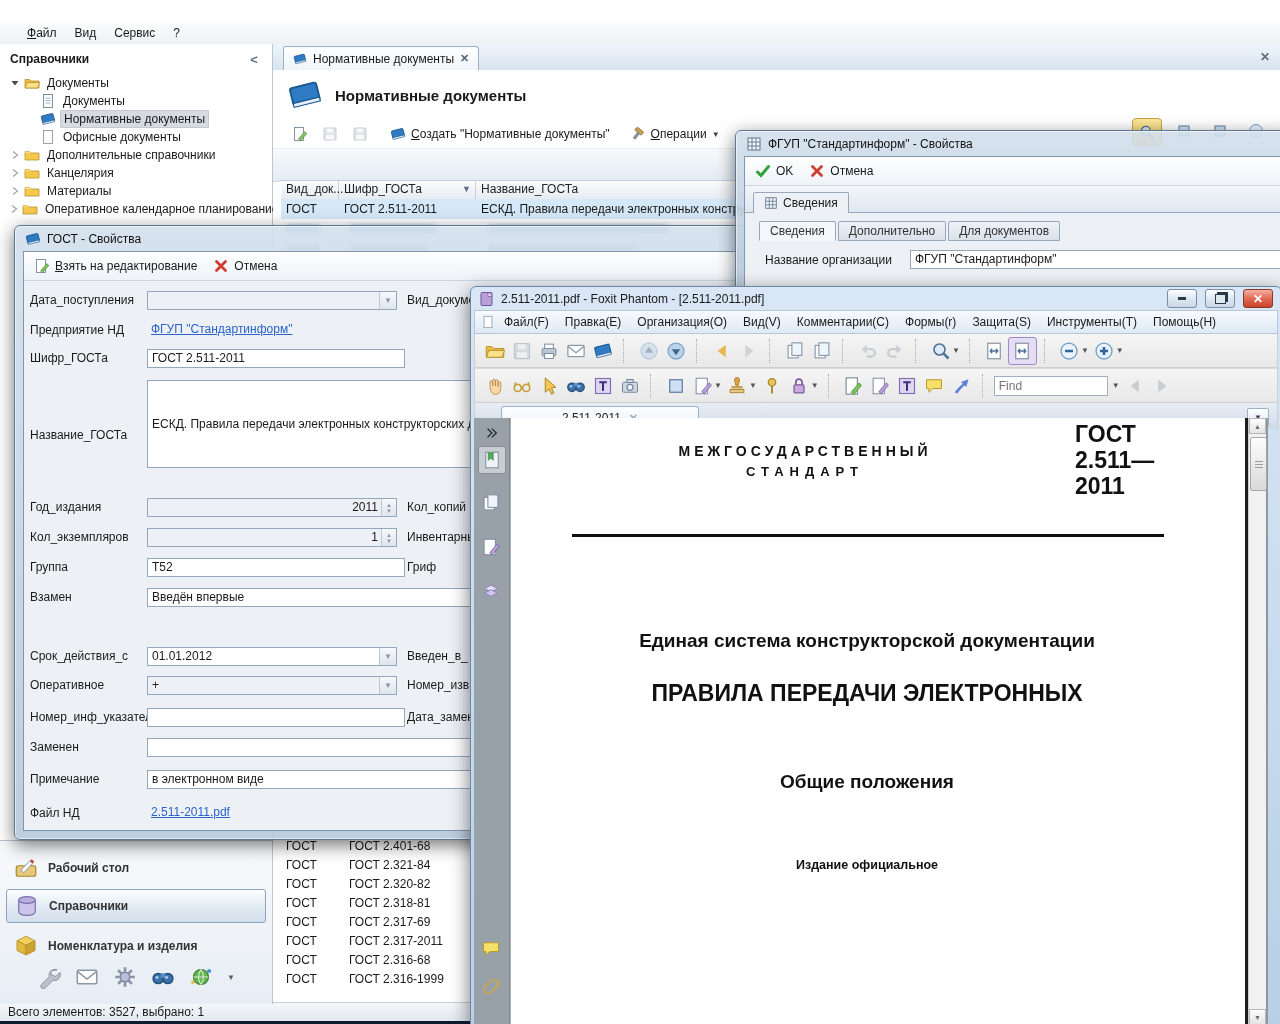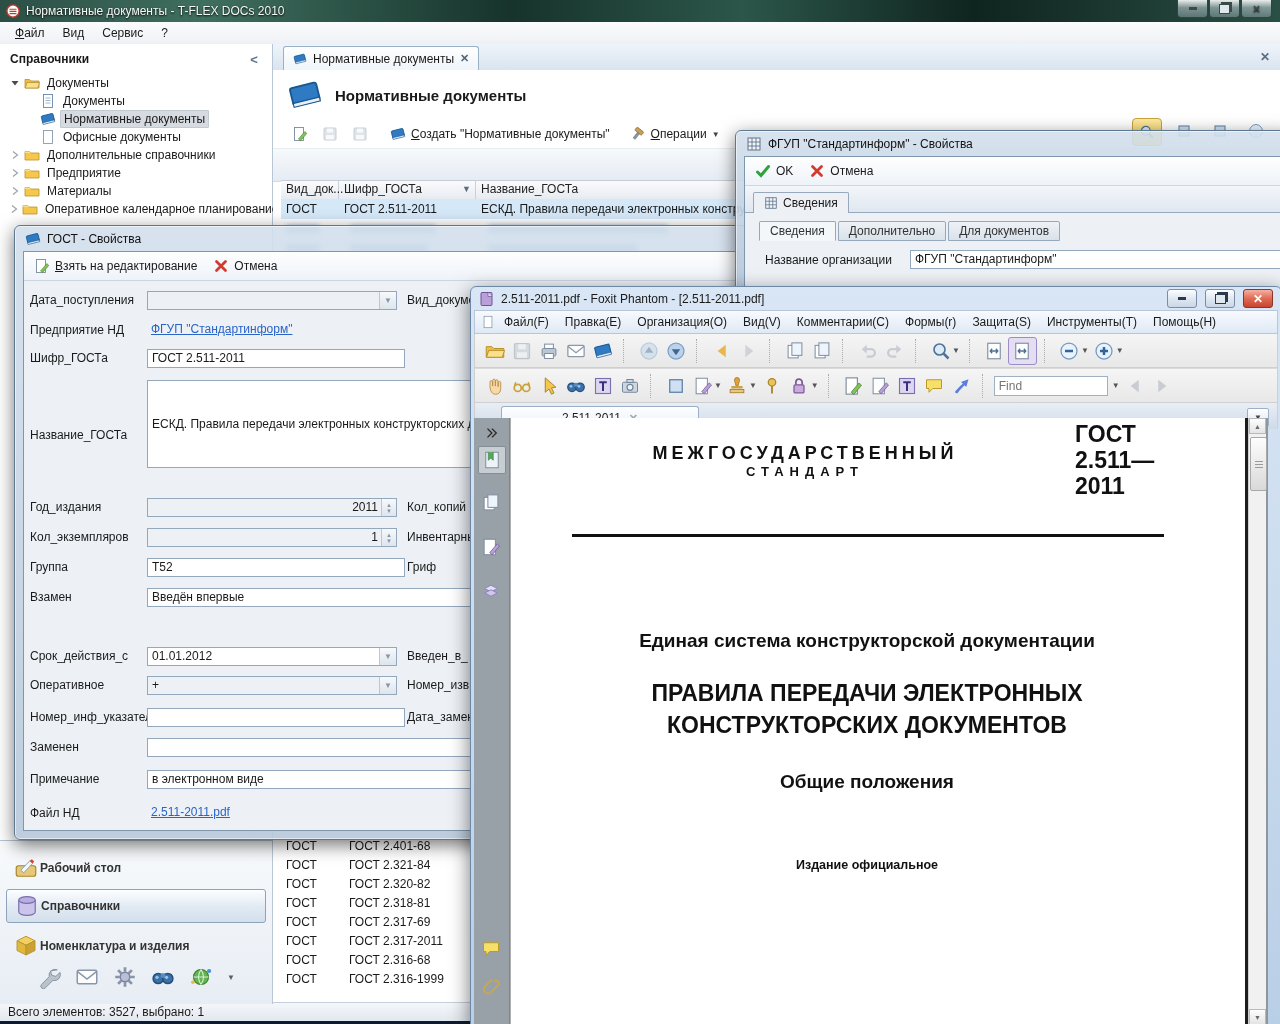--- a/index.html
+++ b/index.html
@@ -8,36 +8,36 @@
   svg{display:block}
   #desktop{position:relative;width:1280px;height:1024px;overflow:hidden}
   
   #mw{position:absolute;inset:0;background:#fff}
   .mw-title{position:absolute;top:0;left:0;right:0;height:22px;background:linear-gradient(90deg,#2c4f45,#3f6f5f 16%,#17332b 40%,#2c564a 58%,#0f241e 76%,#2a4f44);display:flex;align-items:center;gap:6px;padding-left:6px;color:#f4f8f6;text-shadow:0 1px 2px #000}
   .winbtns{position:absolute;top:0;right:8px;display:flex}
   .cbtn{width:29px;height:17px;margin-left:1px;border:1px solid #2e463f;border-top:none;border-radius:0 0 4px 4px;background:linear-gradient(rgba(255,255,255,.9),rgba(200,212,220,.55) 45%,rgba(150,168,178,.5));display:flex;align-items:center;justify-content:center}
   .g-min{width:8px;height:3px;background:#3a4a46}
   .g-rest{width:9px;height:8px;border:1px solid #3a4a46;background:#dfe8ec;box-shadow:2px -2px 0 -0px #3a4a46}
   .g-x{color:#3a4a46;font-weight:bold;font-size:12px;line-height:10px}
-  .mw-menu{position:absolute;top:22px;left:0;right:0;height:22px;background:linear-gradient(#fbfcfd,#eef1f4);border-bottom:1px solid #dde3e9;display:flex;align-items:center;padding-left:6px}
+  .mw-menu{position:absolute;top:22px;left:0;right:0;height:22px;background:linear-gradient(#fbfcfd,#eef1f4);border-bottom:1px solid #dde3e9;display:flex;align-items:center;padding-left:18px}
   .mitem{padding:2px 9px;display:inline-block}
   .u1{display:inline-block}
   .u1::first-letter{text-decoration:underline}
   
   #sidebar{position:absolute;top:44px;left:0;width:272px;bottom:21px;background:#fff;border-right:1px solid #b9c6d4}
   .sb-head{height:30px;display:flex;align-items:center;justify-content:space-between;padding:0 10px;font-weight:bold}
   .sb-coll{color:#5a718a;font-size:13px;width:16px;text-align:center}
   .ti{height:18px;display:flex;align-items:center;gap:4px;white-space:nowrap}
   .ti .lbl{padding:1px 3px}
   .ti.sel .lbl{background:#d6dbe1;border:1px solid #c2c9d1;border-radius:1px}
   .exp{width:10px;display:flex;justify-content:center}
   .ic16{width:16px;height:16px;flex:0 0 16px}
   
   #navp{position:absolute;left:0;top:840px;width:272px;height:163px;background:linear-gradient(#f8fafc,#e7edf4);border-top:1px solid #b9c4d2;border-right:1px solid #b9c6d4;z-index:3}
-  .navitem{position:absolute;left:6px;right:6px;height:30px;display:flex;align-items:center;gap:2px;padding-left:8px;font-weight:bold;color:#333}
+  .navitem{position:absolute;left:6px;right:6px;height:30px;display:flex;align-items:center;gap:10px;padding-left:8px;font-weight:bold;color:#333}
   .navitem.on{border:1px solid #8ea4bc;border-radius:3px;background:linear-gradient(#fdfeff,#e2ebf4 50%,#d3dfec)}
   .navicons{position:absolute;left:0;top:124px;width:100%;display:flex;align-items:center;justify-content:center;gap:14px}
   .mw-status{position:absolute;left:0;bottom:3px;right:0;height:18px;background:linear-gradient(#f5f7fa,#e2e8ef);border-top:1px solid #c6cfd9;display:flex;align-items:center;padding-left:8px;z-index:2}
   #taskbar{position:absolute;left:0;bottom:0;width:100%;height:3px;background:#0d1b30;z-index:2}
   
   #content{position:absolute;top:44px;left:273px;right:0;bottom:21px;background:#fff}
   .tabbar{position:absolute;top:0;left:0;right:0;height:26px;background:linear-gradient(#eef4fa,#d9e4f0)}
   .tab{position:absolute;left:10px;top:2px;height:23px;background:linear-gradient(#fdfeff,#f0f5fa);border:1px solid #9ab0c6;border-bottom:none;border-radius:3px 3px 0 0;display:flex;align-items:center;gap:6px;padding:0 9px}
   .tclose{color:#55667a;font-weight:bold;font-size:11px}
   .tabbar-x{position:absolute;right:10px;top:6px;color:#5a6c80;font-weight:bold}
@@ -297,38 +297,20 @@
       </symbol>
     <symbol id="i-chevs" viewBox="0 0 16 16">
         <path d="M4 3l5 5-5 5M9 3l5 5-5 5" fill="none" stroke="#2a2a2a" stroke-width="1.6"></path>
       </symbol>
   </defs>
 </svg>
 
 <div id="desktop">
 
   <div id="mw">
-    <div class="mw-title">
-      <svg class="i14" viewBox="0 0 16 16">
-          <circle cx="8" cy="8" r="7" fill="#fff" stroke="#c0392b" stroke-width="1.6"></circle>
-          <path d="M4 6h8M4 8.5h8M4 11h8" stroke="#c0392b" stroke-width="1.4"></path>
-        </svg>
-      <span>Нормативные документы - T-FLEX DOCs 2010</span>
-      <span class="winbtns">
-        <span class="cbtn">
-            <span class="g-min"></span>
-          </span>
-        <span class="cbtn">
-            <span class="g-rest"></span>
-          </span>
-        <span class="cbtn">
-            <span class="g-x">×</span>
-          </span>
-      </span>
-    </div>
     <div class="mw-menu">
       <span class="mitem u1">Файл</span>
       <span class="mitem">Вид</span>
       <span class="mitem">Сервис</span>
       <span class="mitem">?</span>
     </div>
 
     <div id="sidebar">
       <div class="sb-head">
         <span>Справочники</span>
@@ -377,21 +359,21 @@
         </div>
         <div class="ti" style="padding-left:10px">
           <span class="exp">
               <svg width="8" height="8" viewBox="0 0 8 8">
                 <path d="M2 0.5L6.5 4 2 7.5" fill="none" stroke="#9aa4ae" stroke-width="1.2"></path>
               </svg>
             </span>
           <svg class="ic16">
               <use href="#i-fol"></use>
             </svg>
-          <span class="lbl">Предприятие</span>
+          <span class="lbl">Канцелярия</span>
         </div>
         <div class="ti" style="padding-left:10px">
           <span class="exp">
               <svg width="8" height="8" viewBox="0 0 8 8">
                 <path d="M2 0.5L6.5 4 2 7.5" fill="none" stroke="#9aa4ae" stroke-width="1.2"></path>
               </svg>
             </span>
           <svg class="ic16">
               <use href="#i-fol"></use>
             </svg>
@@ -994,31 +976,30 @@
               <use href="#i-bub"></use>
             </svg>
           </span>
         <span class="sic" style="top:556px">
             <svg class="i20">
               <use href="#i-clip"></use>
             </svg>
           </span>
       </div>
       <div class="fx-page">
-        <div class="a pdf-b" style="left:30px;top:25px;width:530px;text-align:center;font-size:18px;letter-spacing:4px">МЕЖГОСУДАРСТВЕННЫЙ</div>
+        <div class="a pdf-b" style="left:30px;top:25px;width:530px;text-align:center;font-size:14px;letter-spacing:4px">МЕЖГОСУДАРСТВЕННЫЙ</div>
         <div class="a pdf-b" style="left:30px;top:46px;width:530px;text-align:center;font-size:13px;letter-spacing:6px">СТАНДАРТ</div>
         <div class="a pdf-b" style="left:565px;top:3px;font-size:23px;line-height:26px">
           <div>ГОСТ</div>
           <div>2.511—</div>
           <div>2011</div>
         </div>
         <div class="a" style="left:62px;top:116px;width:592px;height:3px;background:#111"></div>
         <div class="a pdf-b" style="left:32px;top:212px;width:650px;text-align:center;font-size:19px">Единая система конструкторской документации</div>
         <div class="a pdf-b" style="left:32px;top:262px;width:650px;text-align:center;font-size:23px">ПРАВИЛА ПЕРЕДАЧИ ЭЛЕКТРОННЫХ</div>
-        <div class="a pdf-b" style="left:32px;top:294px;width:650px;text-align:center;font-size:23px">КОНСТРУКТОРСКИХ ДОКУМЕНТОВ</div>
         <div class="a pdf-b" style="left:32px;top:440px;width:650px;text-align:center;font-size:12.5px">Издание официальное</div>
         <div class="a pdf-b" style="left:32px;top:353px;width:650px;text-align:center;font-size:19px">Общие положения</div>
       </div>
       <div class="fx-scroll">
         <span class="sb-ar" style="top:0">▲</span>
         <span class="sb-th">
             <i></i>
             <i></i>
             <i></i>
           </span>

